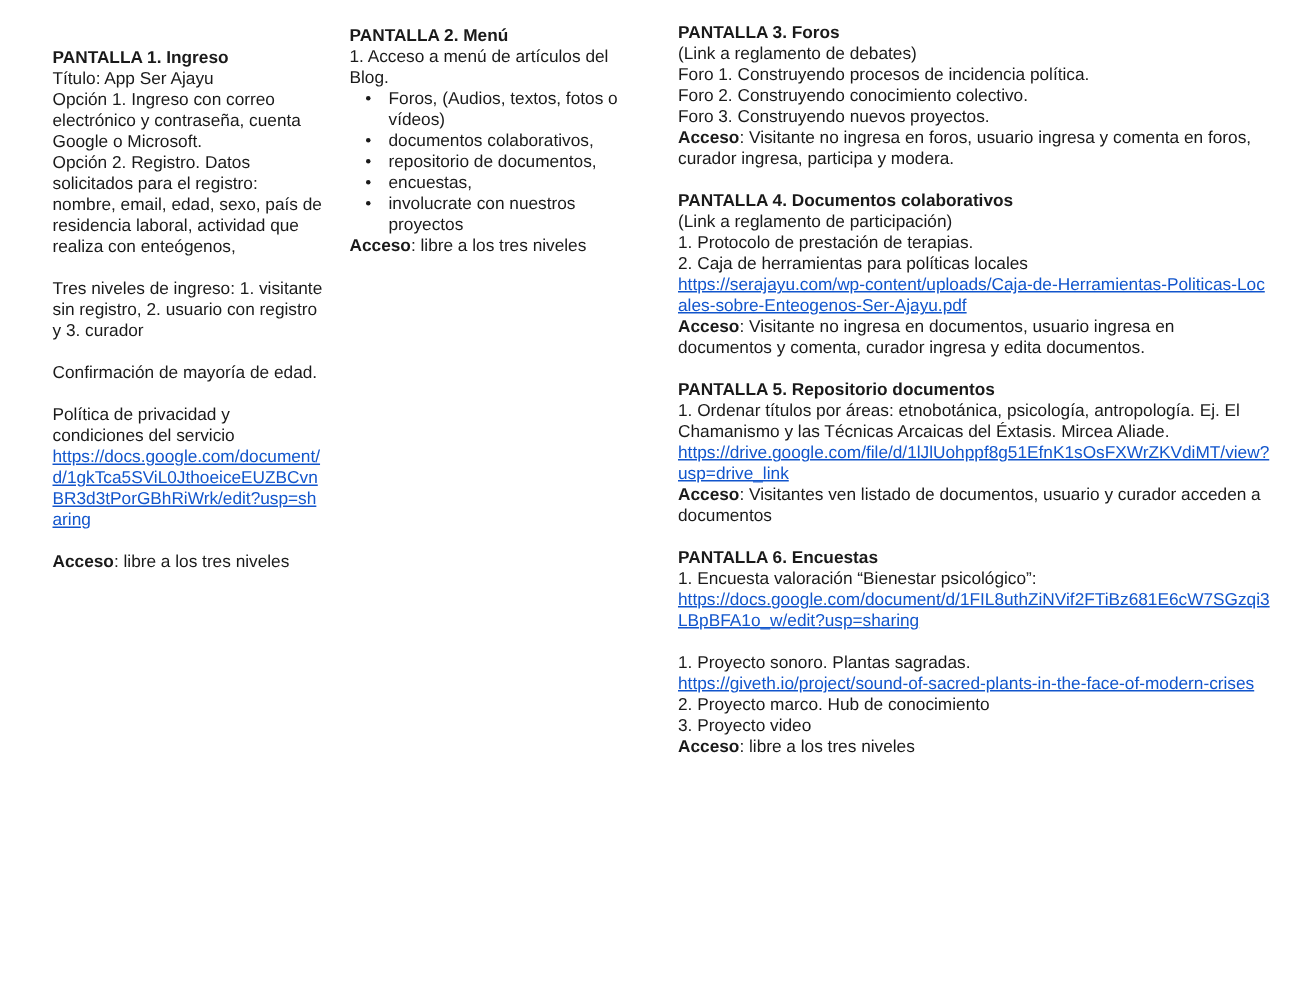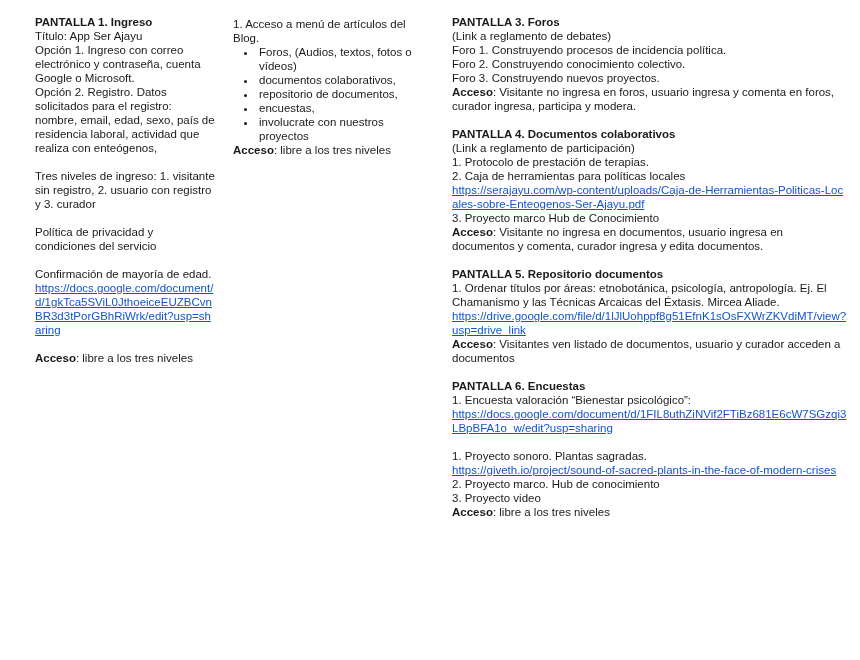--- a/index.html
+++ b/index.html
@@ -15,21 +15,21 @@
     line-height: 14px;
     color: #1a1a1a;
     overflow: hidden;
   }
   .doc {
     position: relative;
     width: 860px;
     height: 660px;
   }
   .col { position: absolute; }
-  .col-1 { left: 35px;  top: 15px; width: 182px; }
+  .col-1 { left: 35px;  top: 32px; width: 182px; }
   .col-2 { left: 233px; top: 17px; width: 190px; }
   .col-3 { left: 452px; top: 15px; width: 396px; }
   p { margin: 0; white-space: pre-line; }
   .heading { font-weight: bold; }
   .gap { margin-top: 14px; }
   .section { margin-bottom: 14px; }
   .bold { font-weight: bold; }
   a.doc-link {
     color: var(--link, #1155cc);
     text-decoration: underline;
@@ -48,27 +48,28 @@
 <body style="background: rgb(255, 255, 255); color: rgb(26, 26, 26);">
 
 <div class="doc">
 
   <div class="col col-1">
     <p class="heading">PANTALLA 1. Ingreso</p>
     <p>Título: App Ser Ajayu
 Opción 1. Ingreso con correo electrónico y contraseña, cuenta Google o Microsoft.
 Opción 2. Registro. Datos solicitados para el registro: nombre, email, edad, sexo, país de residencia laboral, actividad que realiza con enteógenos,</p>
     <p class="gap">Tres niveles de ingreso: 1. visitante sin registro, 2. usuario con registro y 3. curador</p>
+    <p class="gap">Confirmación de mayoría de edad.</p>
     <p class="gap">Política de privacidad y condiciones del servicio</p>
-    <p class="gap">Confirmación de mayoría de edad.</p>
     <a class="doc-link" href="#">https://docs.google.com/document/d/1gkTca5SViL0JthoeiceEUZBCvnBR3d3tPorGBhRiWrk/edit?usp=sharing</a>
     <p class="gap"><span class="bold">Acceso</span><span>: libre a los tres niveles</span></p>
   </div>
 
   <div class="col col-2">
+    <p class="heading">PANTALLA 2. Menú</p>
     <p>1. Acceso a menú de artículos del Blog.</p>
     <ul class="bullets">
       <li>Foros, (Audios, textos, fotos o vídeos)</li>
       <li>documentos colaborativos,</li>
       <li>repositorio de documentos,</li>
       <li>encuestas,</li>
       <li>involucrate con nuestros proyectos</li>
     </ul>
     <p><span class="bold">Acceso</span><span>: libre a los tres niveles</span></p>
   </div>
@@ -83,21 +84,20 @@
 Foro 3. Construyendo nuevos proyectos.</p>
       <p><span class="bold">Acceso</span><span>: Visitante no ingresa en foros, usuario ingresa y comenta en foros, curador ingresa, participa y modera.</span></p>
     </div>
 
     <div class="section">
       <p class="heading">PANTALLA 4. Documentos colaborativos</p>
       <p>(Link a reglamento de participación)
 1. Protocolo de prestación de terapias.
 2. Caja de herramientas para políticas locales</p>
       <a class="doc-link" href="#">https://serajayu.com/wp-content/uploads/Caja-de-Herramientas-Politicas-Locales-sobre-Enteogenos-Ser-Ajayu.pdf</a>
-      <p>3. Proyecto marco Hub de Conocimiento</p>
       <p><span class="bold">Acceso</span><span>: Visitante no ingresa en documentos, usuario ingresa en documentos y comenta, curador ingresa y edita documentos.</span></p>
     </div>
 
     <div class="section">
       <p class="heading">PANTALLA 5. Repositorio documentos</p>
       <p>1. Ordenar títulos por áreas: etnobotánica, psicología, antropología. Ej. El Chamanismo y las Técnicas Arcaicas del Éxtasis. Mircea Aliade.</p>
       <a class="doc-link" href="#">https://drive.google.com/file/d/1lJlUohppf8g51EfnK1sOsFXWrZKVdiMT/view?usp=drive_link</a>
       <p><span class="bold">Acceso</span><span>: Visitantes ven listado de documentos, usuario y curador acceden a documentos</span></p>
     </div>
 

